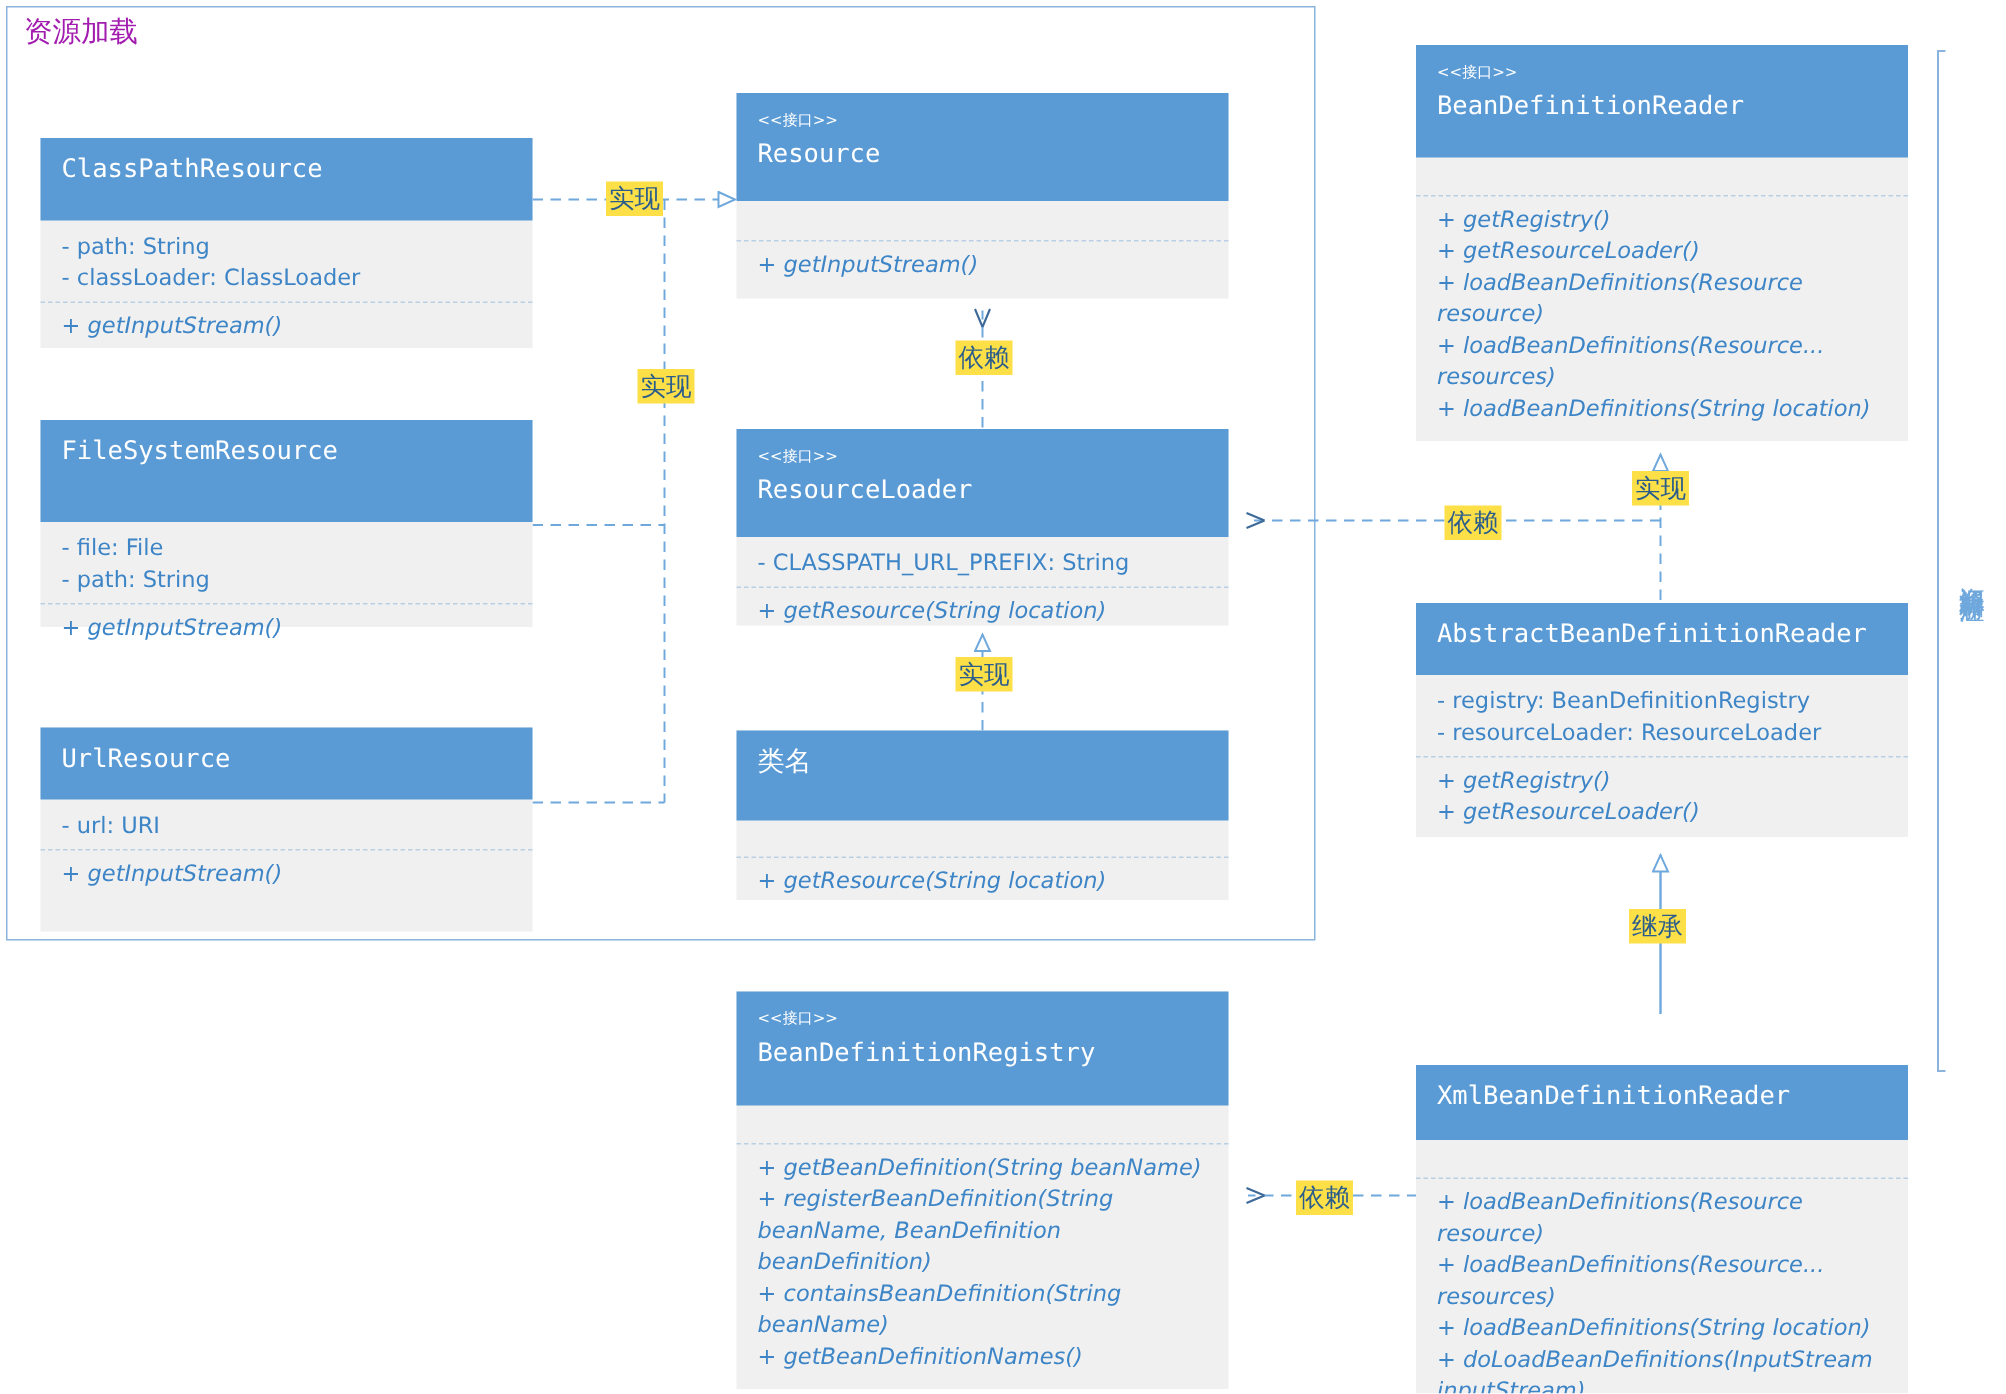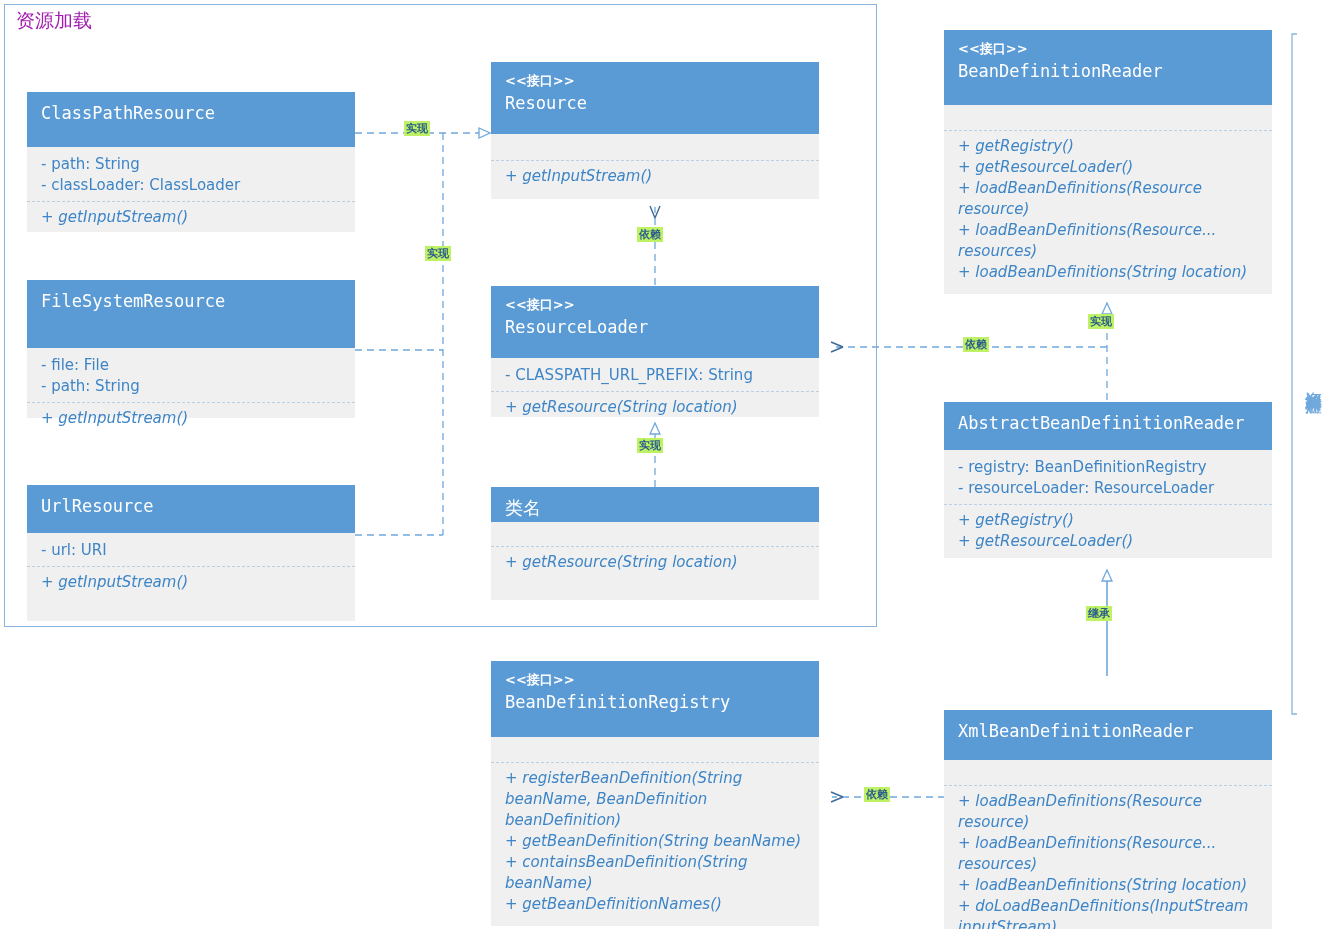--- a/index.html
+++ b/index.html
@@ -35,26 +35,25 @@
     background:#f0f0f0;
   }
   .uml-head{
     background:#5b9bd5;
     color:#ffffff;
     padding:9px 14px 10px 14px;
     box-sizing:border-box;
     font-family:"DejaVu Sans Mono","Liberation Mono",monospace;
   }
   .stereotype{
-    font-size:13px;
+    font-size:10px;
     line-height:20px;
     display:block;
     font-family:"DejaVu Sans",sans-serif;
     letter-spacing:0px;
-    font-weight:bold;
   }
   .cls-name{
     font-size:17px;
     line-height:24px;
     display:block;
     white-space:nowrap;
   }
   .cls-name.abstract{ }
   .cls-name.cjk{ font-family:"DejaVu Sans",sans-serif; font-size:18px; }
   .uml-sec{
@@ -74,26 +73,25 @@
   .member.wrap{ white-space:normal; }
   
   #wires{
     position:absolute; left:0; top:0;
     width:1337px; height:929px;
     pointer-events:none;
   }
   .edge-label{
     position:absolute;
     color:#2b5d8c;
-    font-size:11px;
-    font-family:"DejaVu Sans",sans-serif;
-    background:#bef264;
+    font-size:17px;
+    font-family:"DejaVu Sans",sans-serif;
+    background:#fde047;
     padding:0 2px;
     white-space:nowrap;
-    font-weight:bold;
   }
   .side-label{
     position:absolute;
     color:#6fa8dc;
     font-size:17px;
     font-family:"DejaVu Sans",sans-serif;
     writing-mode:vertical-rl;
     text-orientation:upright;
     letter-spacing:1px;
     white-space:nowrap;
@@ -205,38 +203,38 @@
     </div>
     <div class="uml-sec attrs">
       <div class="member">- CLASSPATH_URL_PREFIX: String</div>
     </div>
     <div class="uml-sec ops">
       <div class="member">+ getResource(String location)</div>
     </div>
   </div>
 
   <div class="uml" style="left:491px; top:487px; width:328px; height:113px;">
-    <div class="uml-head" style="height:35px;">
+    <div class="uml-head" style="height:60px;">
       <span class="cls-name cjk">类名</span>
     </div>
     <div class="uml-sec attrs empty" style="min-height:24px;"></div>
     <div class="uml-sec ops">
       <div class="member">+ getResource(String location)</div>
     </div>
   </div>
 
   <div class="uml" style="left:491px; top:661px; width:328px; height:265px;">
     <div class="uml-head" style="height:76px;">
       <span class="stereotype">&lt;&lt;接口&gt;&gt;</span>
       <span class="cls-name">BeanDefinitionRegistry</span>
     </div>
     <div class="uml-sec attrs empty" style="min-height:25px;"></div>
     <div class="uml-sec ops">
+      <div class="member wrap">+ getBeanDefinition(String beanName)</div>
       <div class="member wrap">+ registerBeanDefinition(String beanName, BeanDefinition beanDefinition)</div>
-      <div class="member wrap">+ getBeanDefinition(String beanName)</div>
       <div class="member wrap">+ containsBeanDefinition(String beanName)</div>
       <div class="member wrap">+ getBeanDefinitionNames()</div>
     </div>
   </div>
 
   <div class="uml" style="left:944px; top:30px; width:328px; height:264px;">
     <div class="uml-head" style="height:75px;">
       <span class="stereotype">&lt;&lt;接口&gt;&gt;</span>
       <span class="cls-name">BeanDefinitionReader</span>
     </div>

